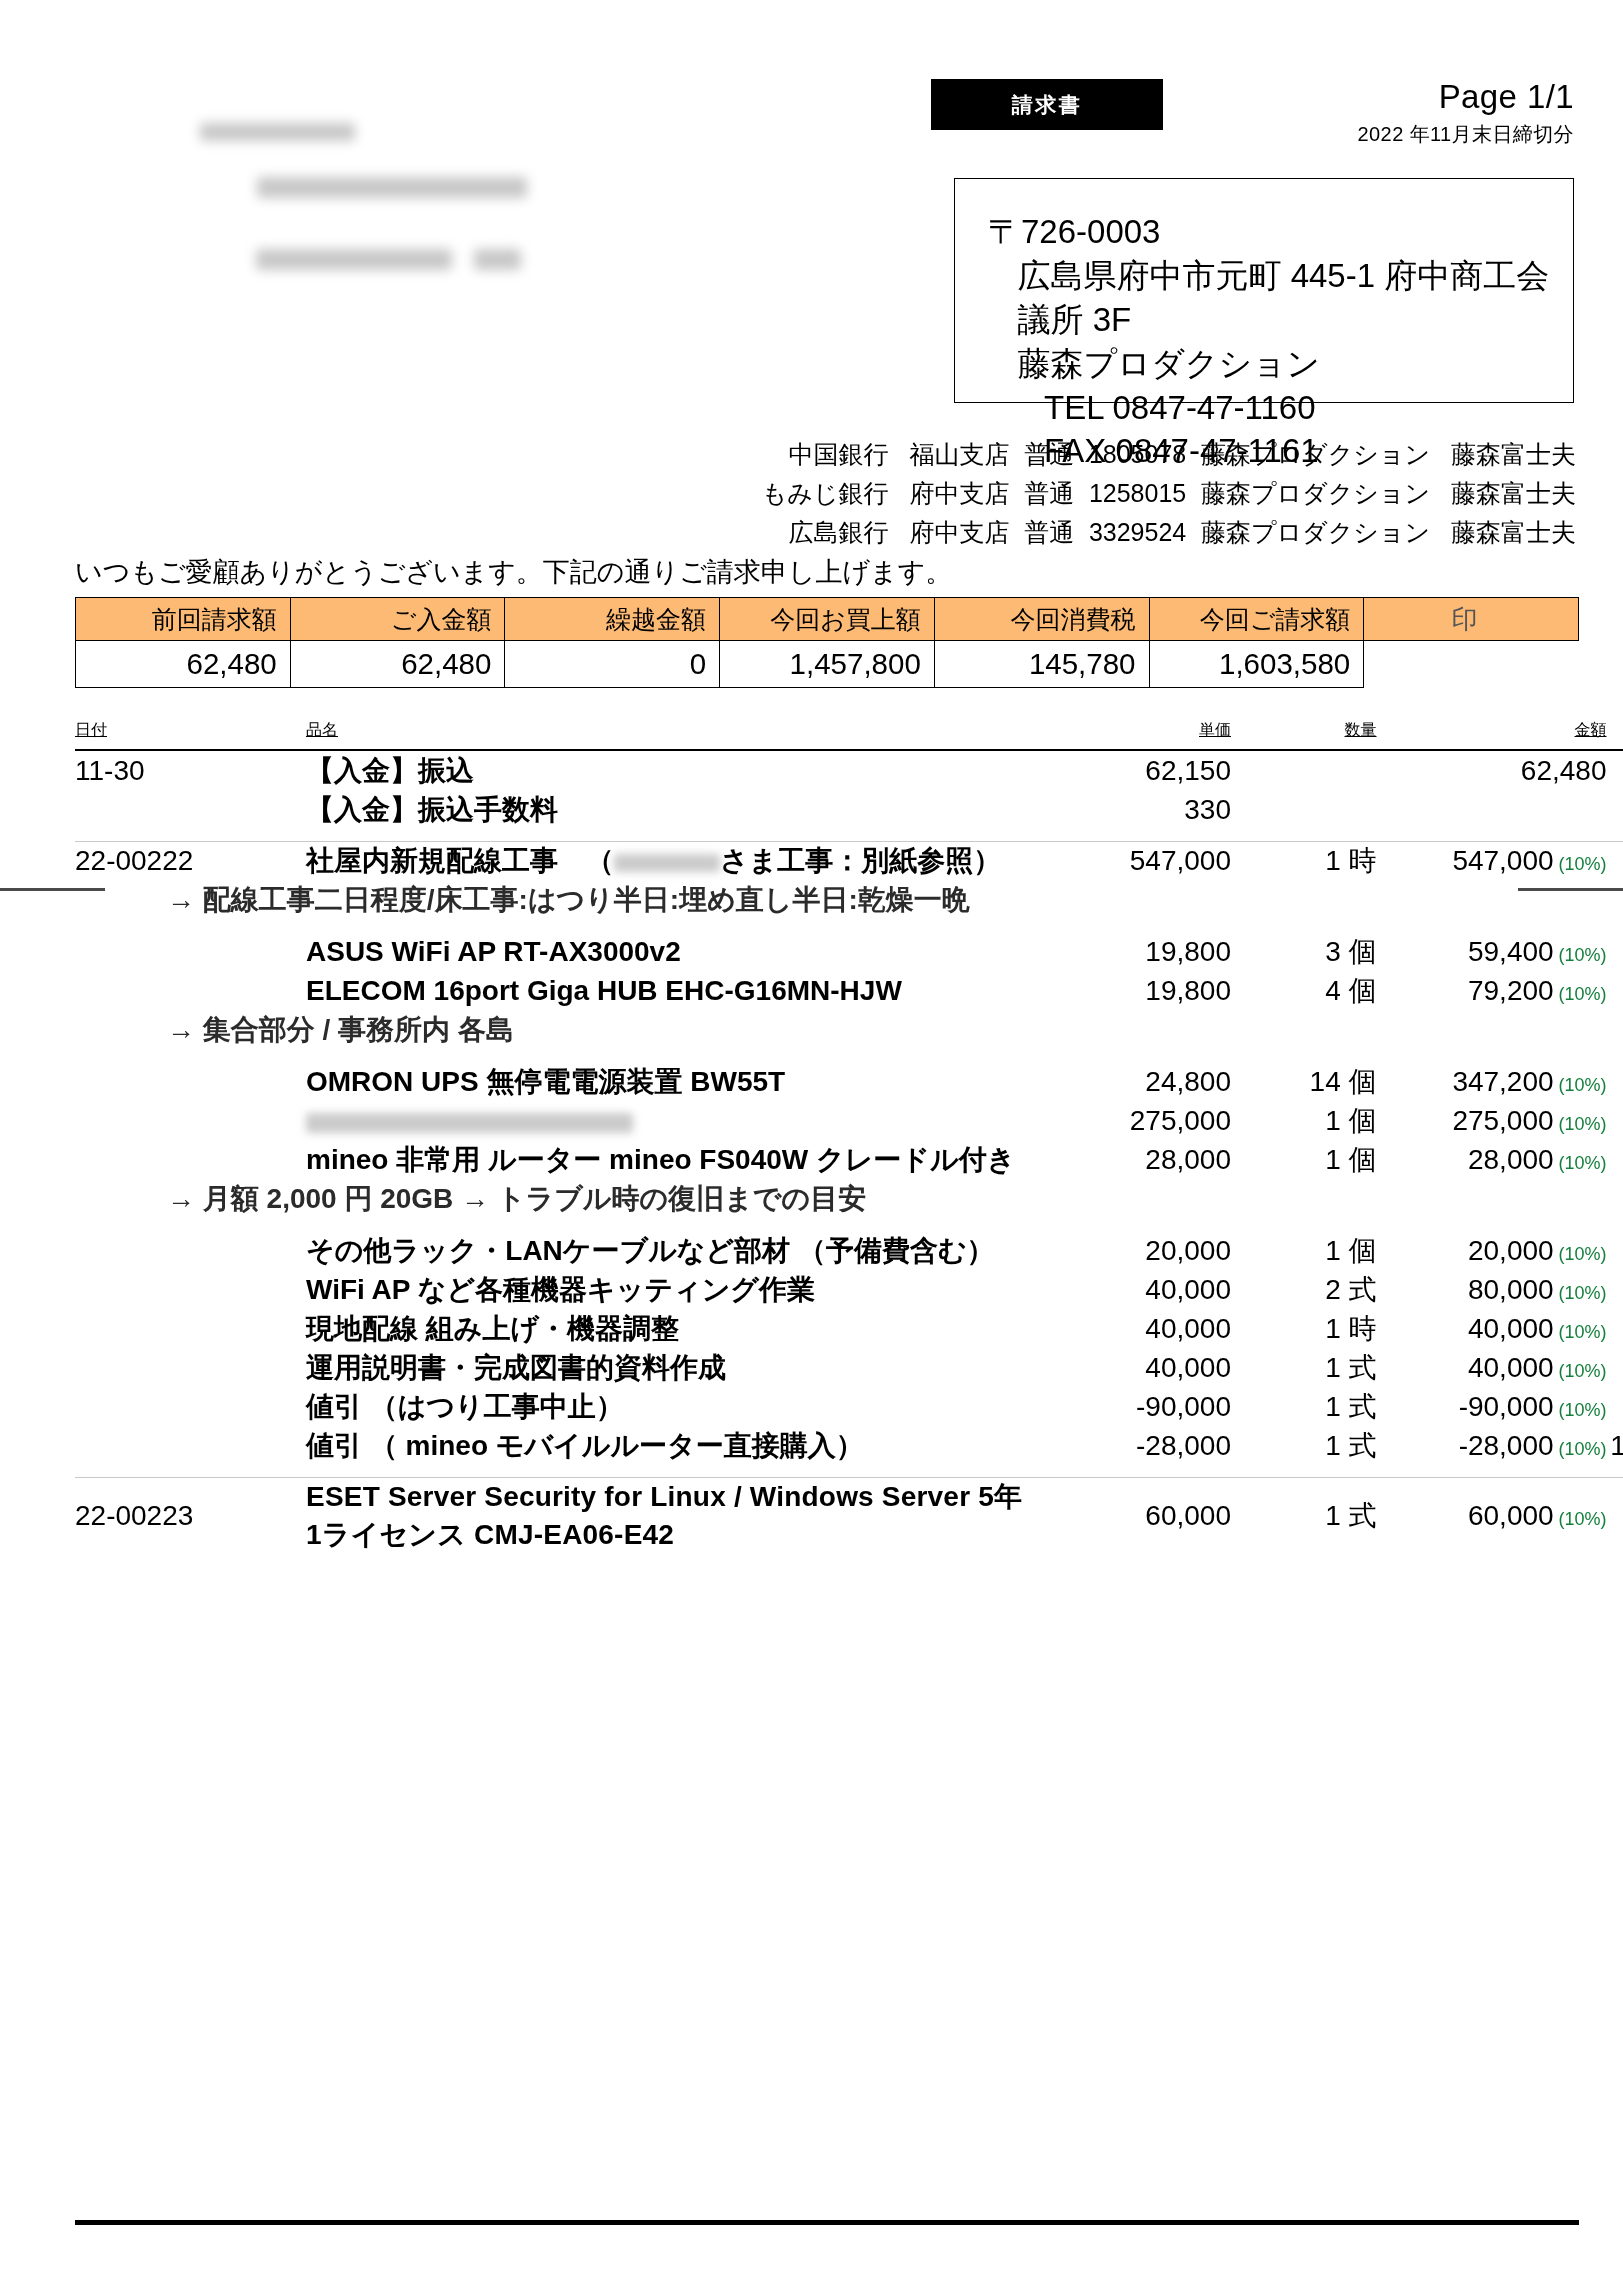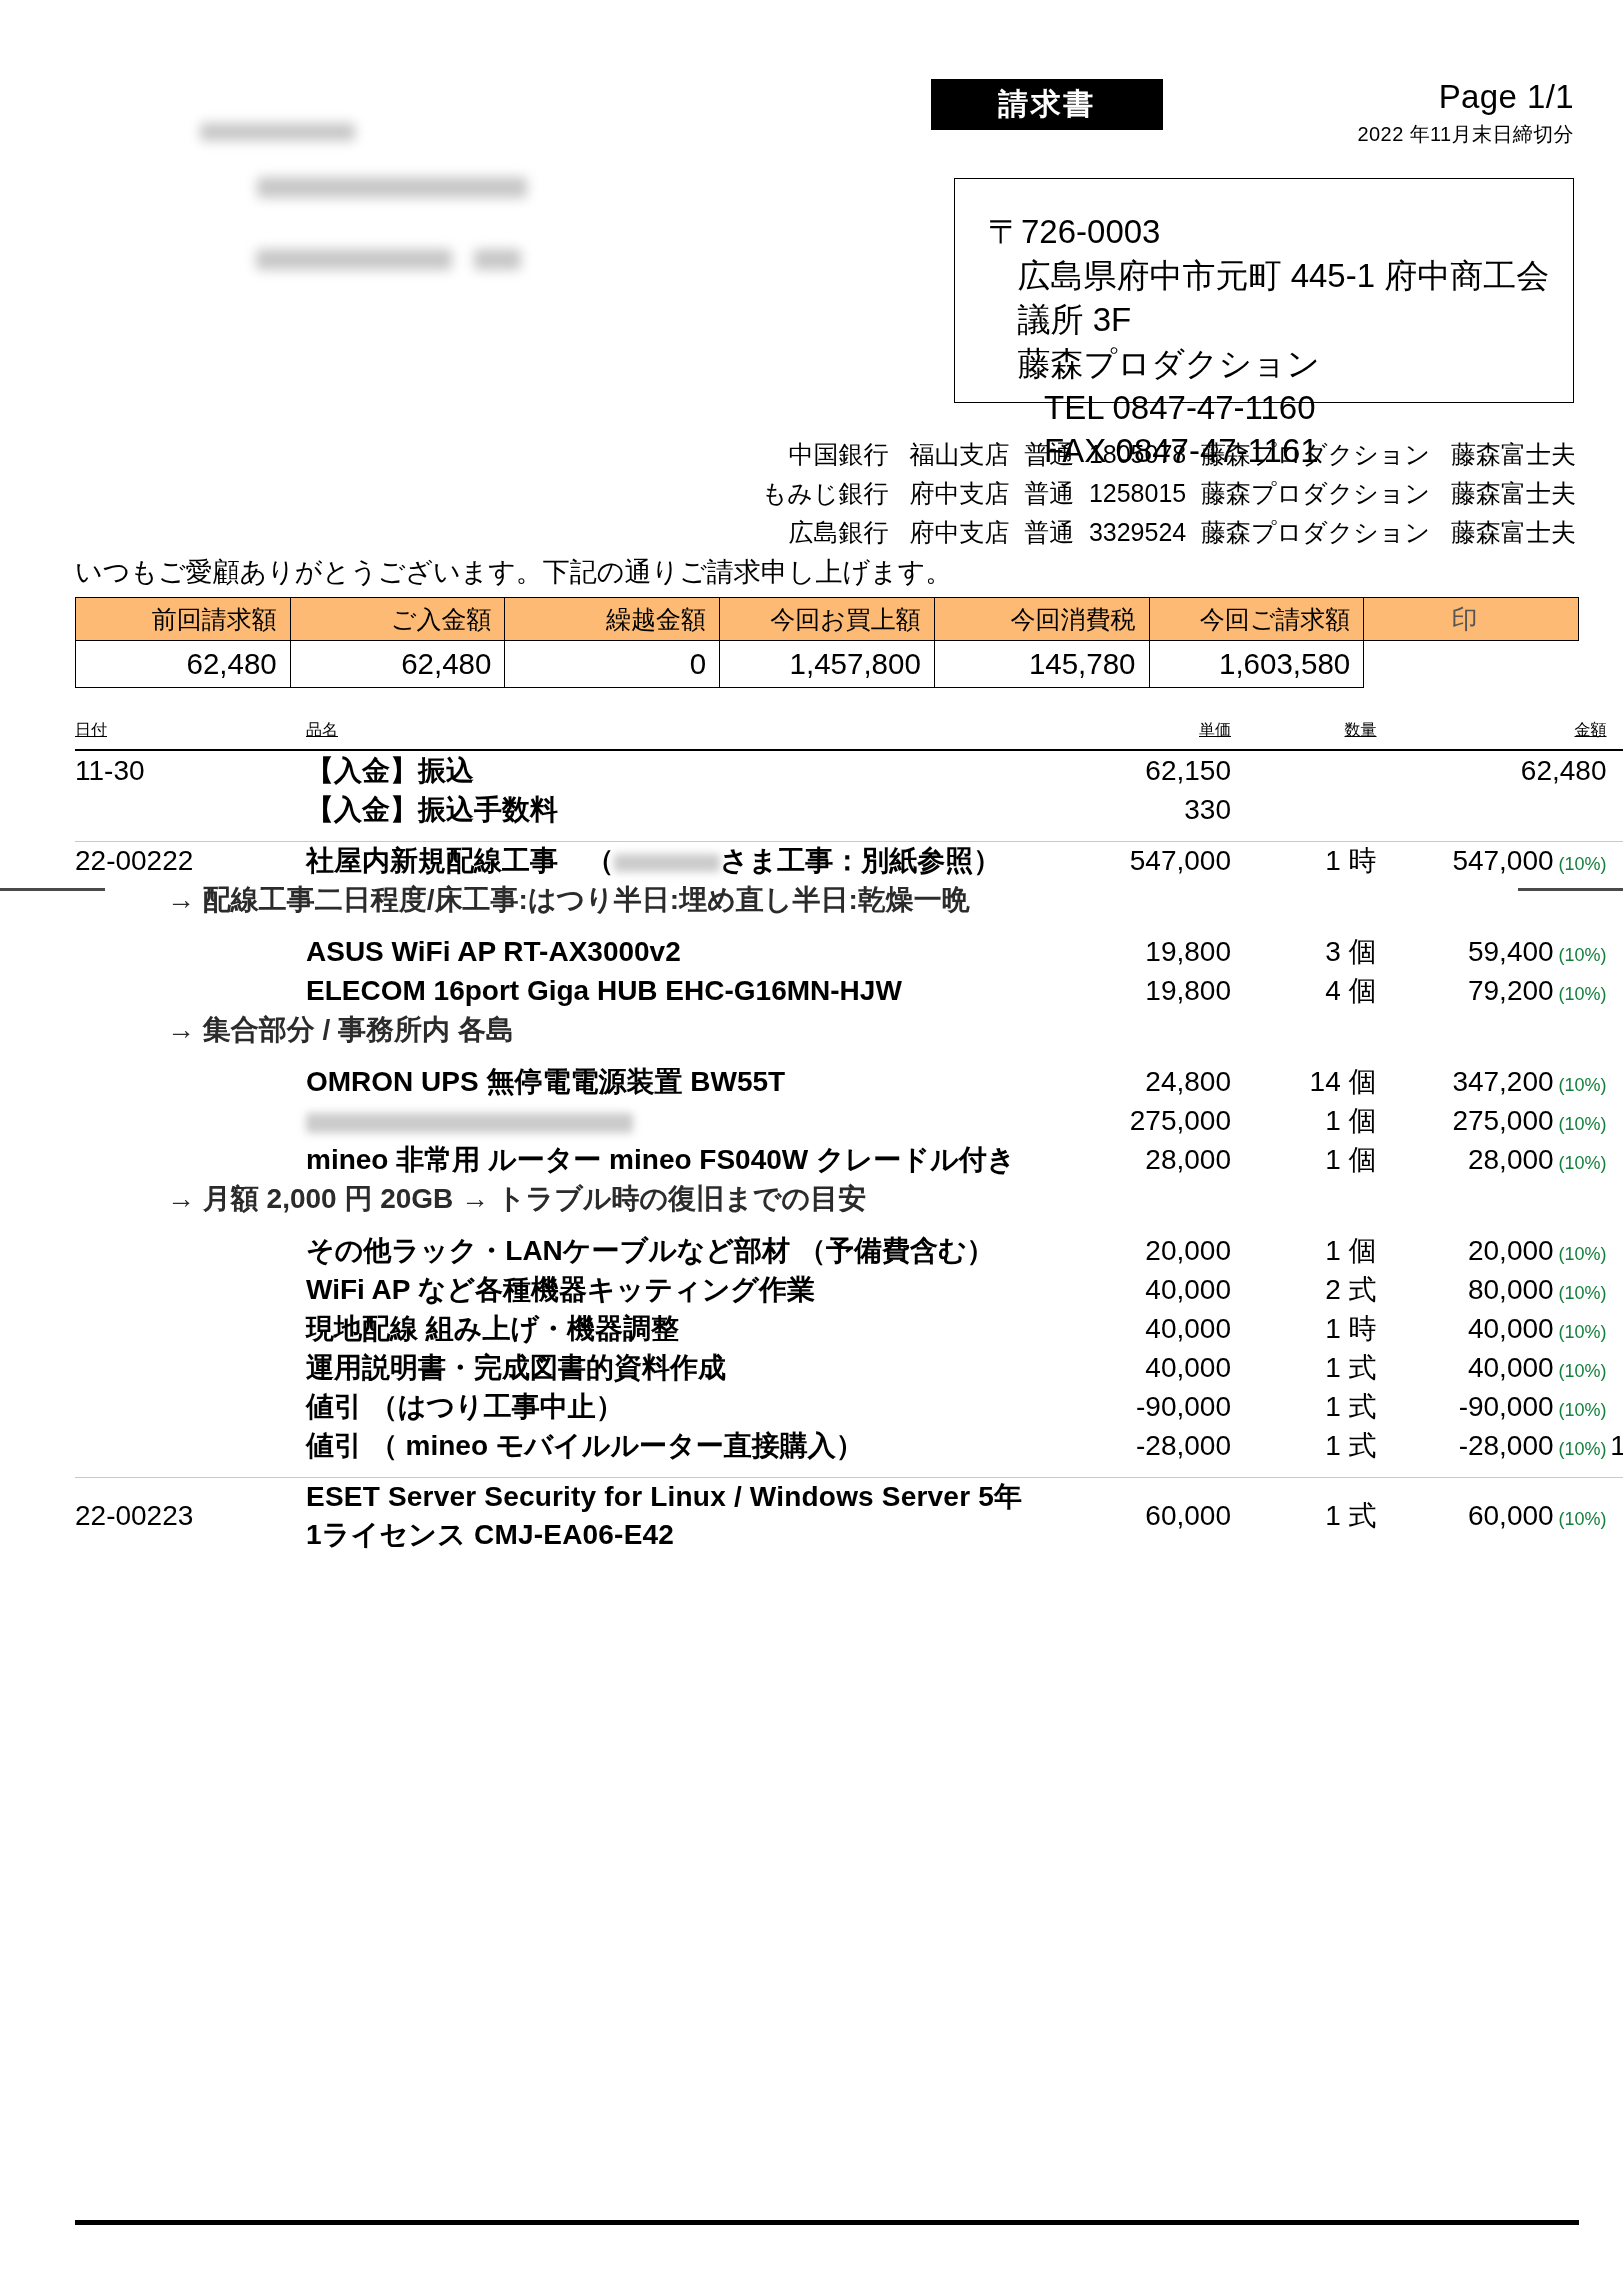--- a/index.html
+++ b/index.html
@@ -35,21 +35,21 @@
     position: absolute;
     left: 931px;
     top: 79px;
     width: 232px;
     height: 51px;
     background: #000000;
     color: #ffffff;
     display: flex;
     align-items: center;
     justify-content: center;
-    font-size: 30px;
+    font-size: 21px;
     font-weight: 700;
     letter-spacing: 2.5px;
   }
   .page-no {
     position: absolute;
     right: 49px;
     top: 78px;
     font-size: 33px;
     font-weight: 400;
     text-align: left;

